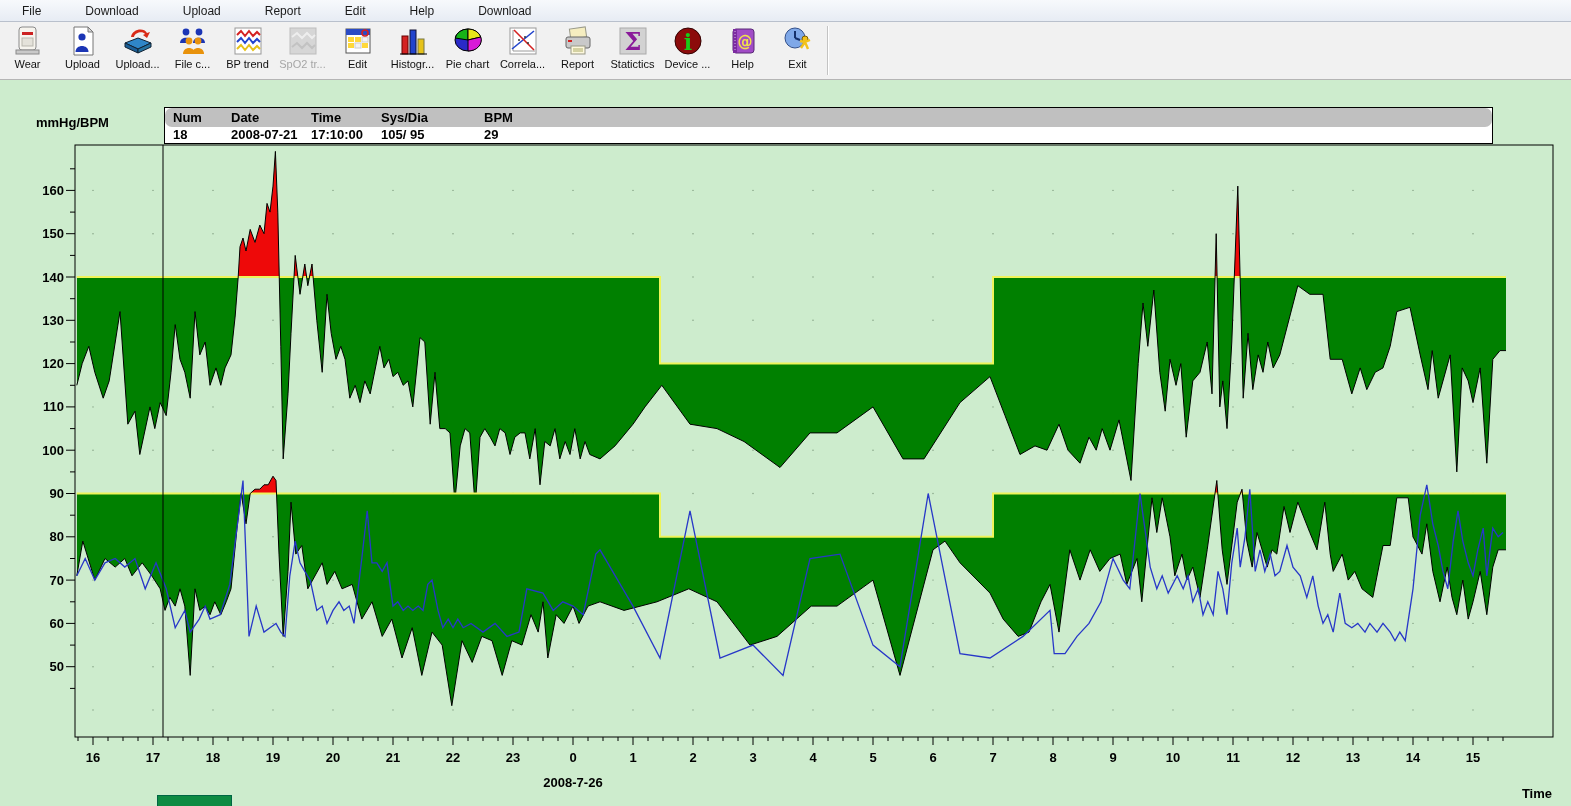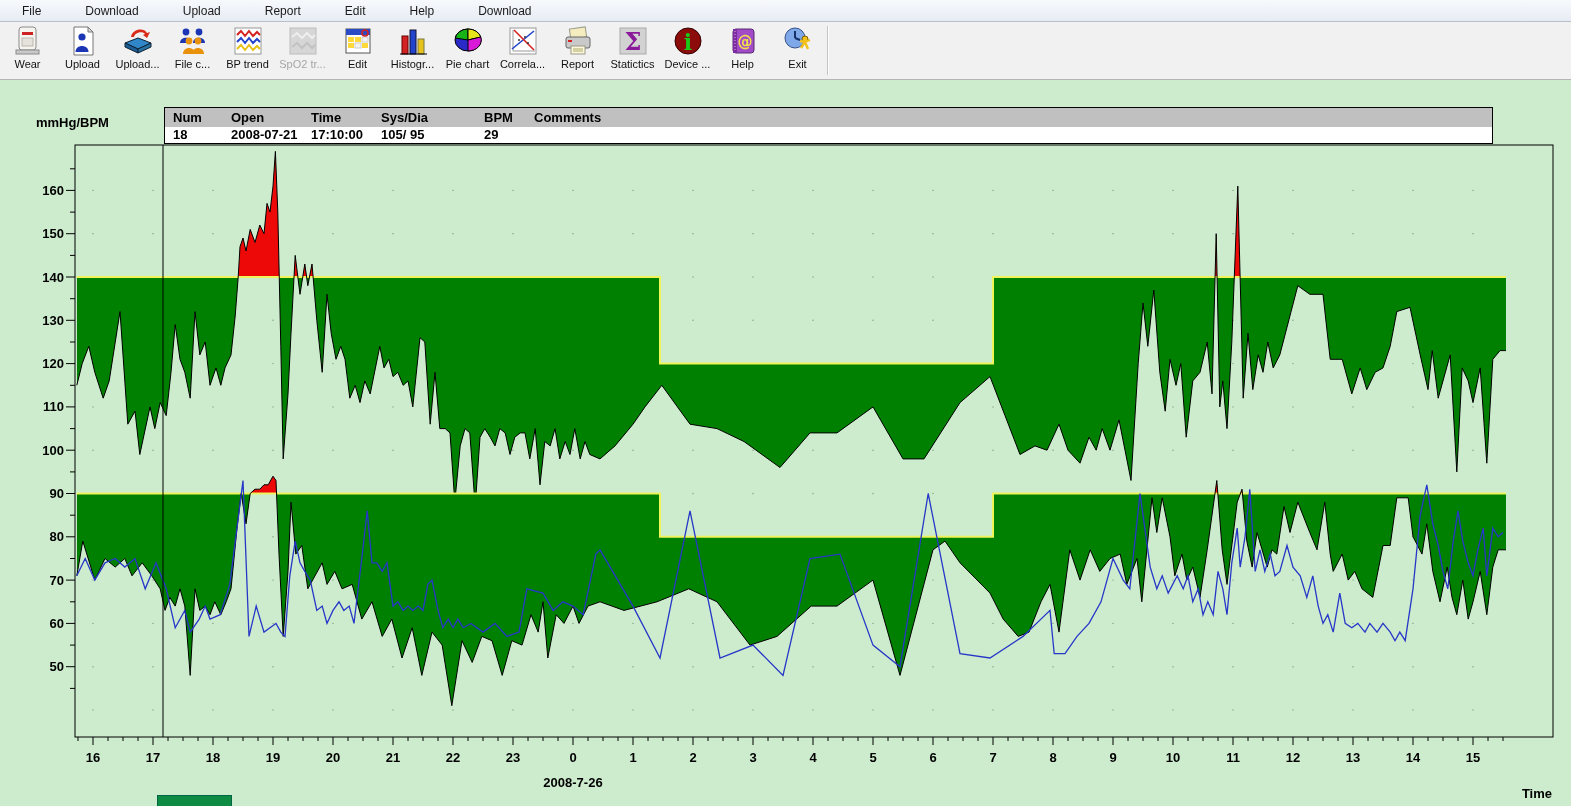--- a/index.html
+++ b/index.html
@@ -16,21 +16,21 @@
   .tbtn{width:55px;display:flex;flex-direction:column;align-items:center;justify-content:flex-start;
     padding-top:3px;cursor:default;}
   .tbtn svg{width:32px;height:32px;display:block;}
   .tbtn .lbl{font-size:11px;color:#111;white-space:nowrap;margin-top:1px;}
   .tbtn.disabled .lbl{color:#a6a6a6;}
   .tsep{width:1px;background:#c3c3c3;margin:4px 0 4px 2px;box-shadow:1px 0 0 #fff;}
   
   .meas-table{position:absolute;left:164px;top:107px;width:1329px;height:37px;
     border:1px solid #000;box-sizing:border-box;font-size:13px;font-weight:bold;background:#fff;}
   .trow{display:grid;grid-template-columns:58px 80px 70px 103px 50px 1fr;}
-  .trow.head{background:#c0c0c0;height:19px;line-height:19px;}
+  .trow.head{background:#c0c0c0;height:19px;line-height:19px;border-radius:7px;}
   .trow.body{background:#ffffff;height:16px;line-height:16px;}
   .trow div{padding-left:8px;overflow:hidden;white-space:nowrap;}
   
   #chart-svg{position:absolute;left:0;top:0;width:1571px;height:806px;}
   #chart-svg text{font-family:"Liberation Sans",sans-serif;}
   .tick{font-size:13px;font-weight:bold;fill:#000;}
   .axis-label{font-size:13px;font-weight:bold;fill:#000;}
   .legend-swatch{position:absolute;left:157px;top:795px;width:75px;height:20px;
     border:1px solid #064;box-sizing:border-box;}
 </style>
@@ -711,25 +711,24 @@
       <text x="1473.0" y="762" text-anchor="middle" class="tick">15</text>
     </g>
   <text x="36" y="127" class="axis-label">mmHg/BPM</text>
   <text x="573" y="787" text-anchor="middle" class="axis-label">2008-7-26</text>
   <text x="1552" y="798" text-anchor="end" class="axis-label">Time</text>
 </svg>
 
 <div class="meas-table">
   <div class="trow head">
     <div>Num</div>
-    <div>Open</div>
+    <div>Date</div>
     <div>Time</div>
     <div>Sys/Dia</div>
     <div>BPM</div>
-    <div>Comments</div>
   </div>
   <div class="trow body">
     <div>18</div>
     <div>2008-07-21</div>
     <div>17:10:00</div>
     <div>105/ 95</div>
     <div>29</div>
     <div></div>
   </div>
 </div>

